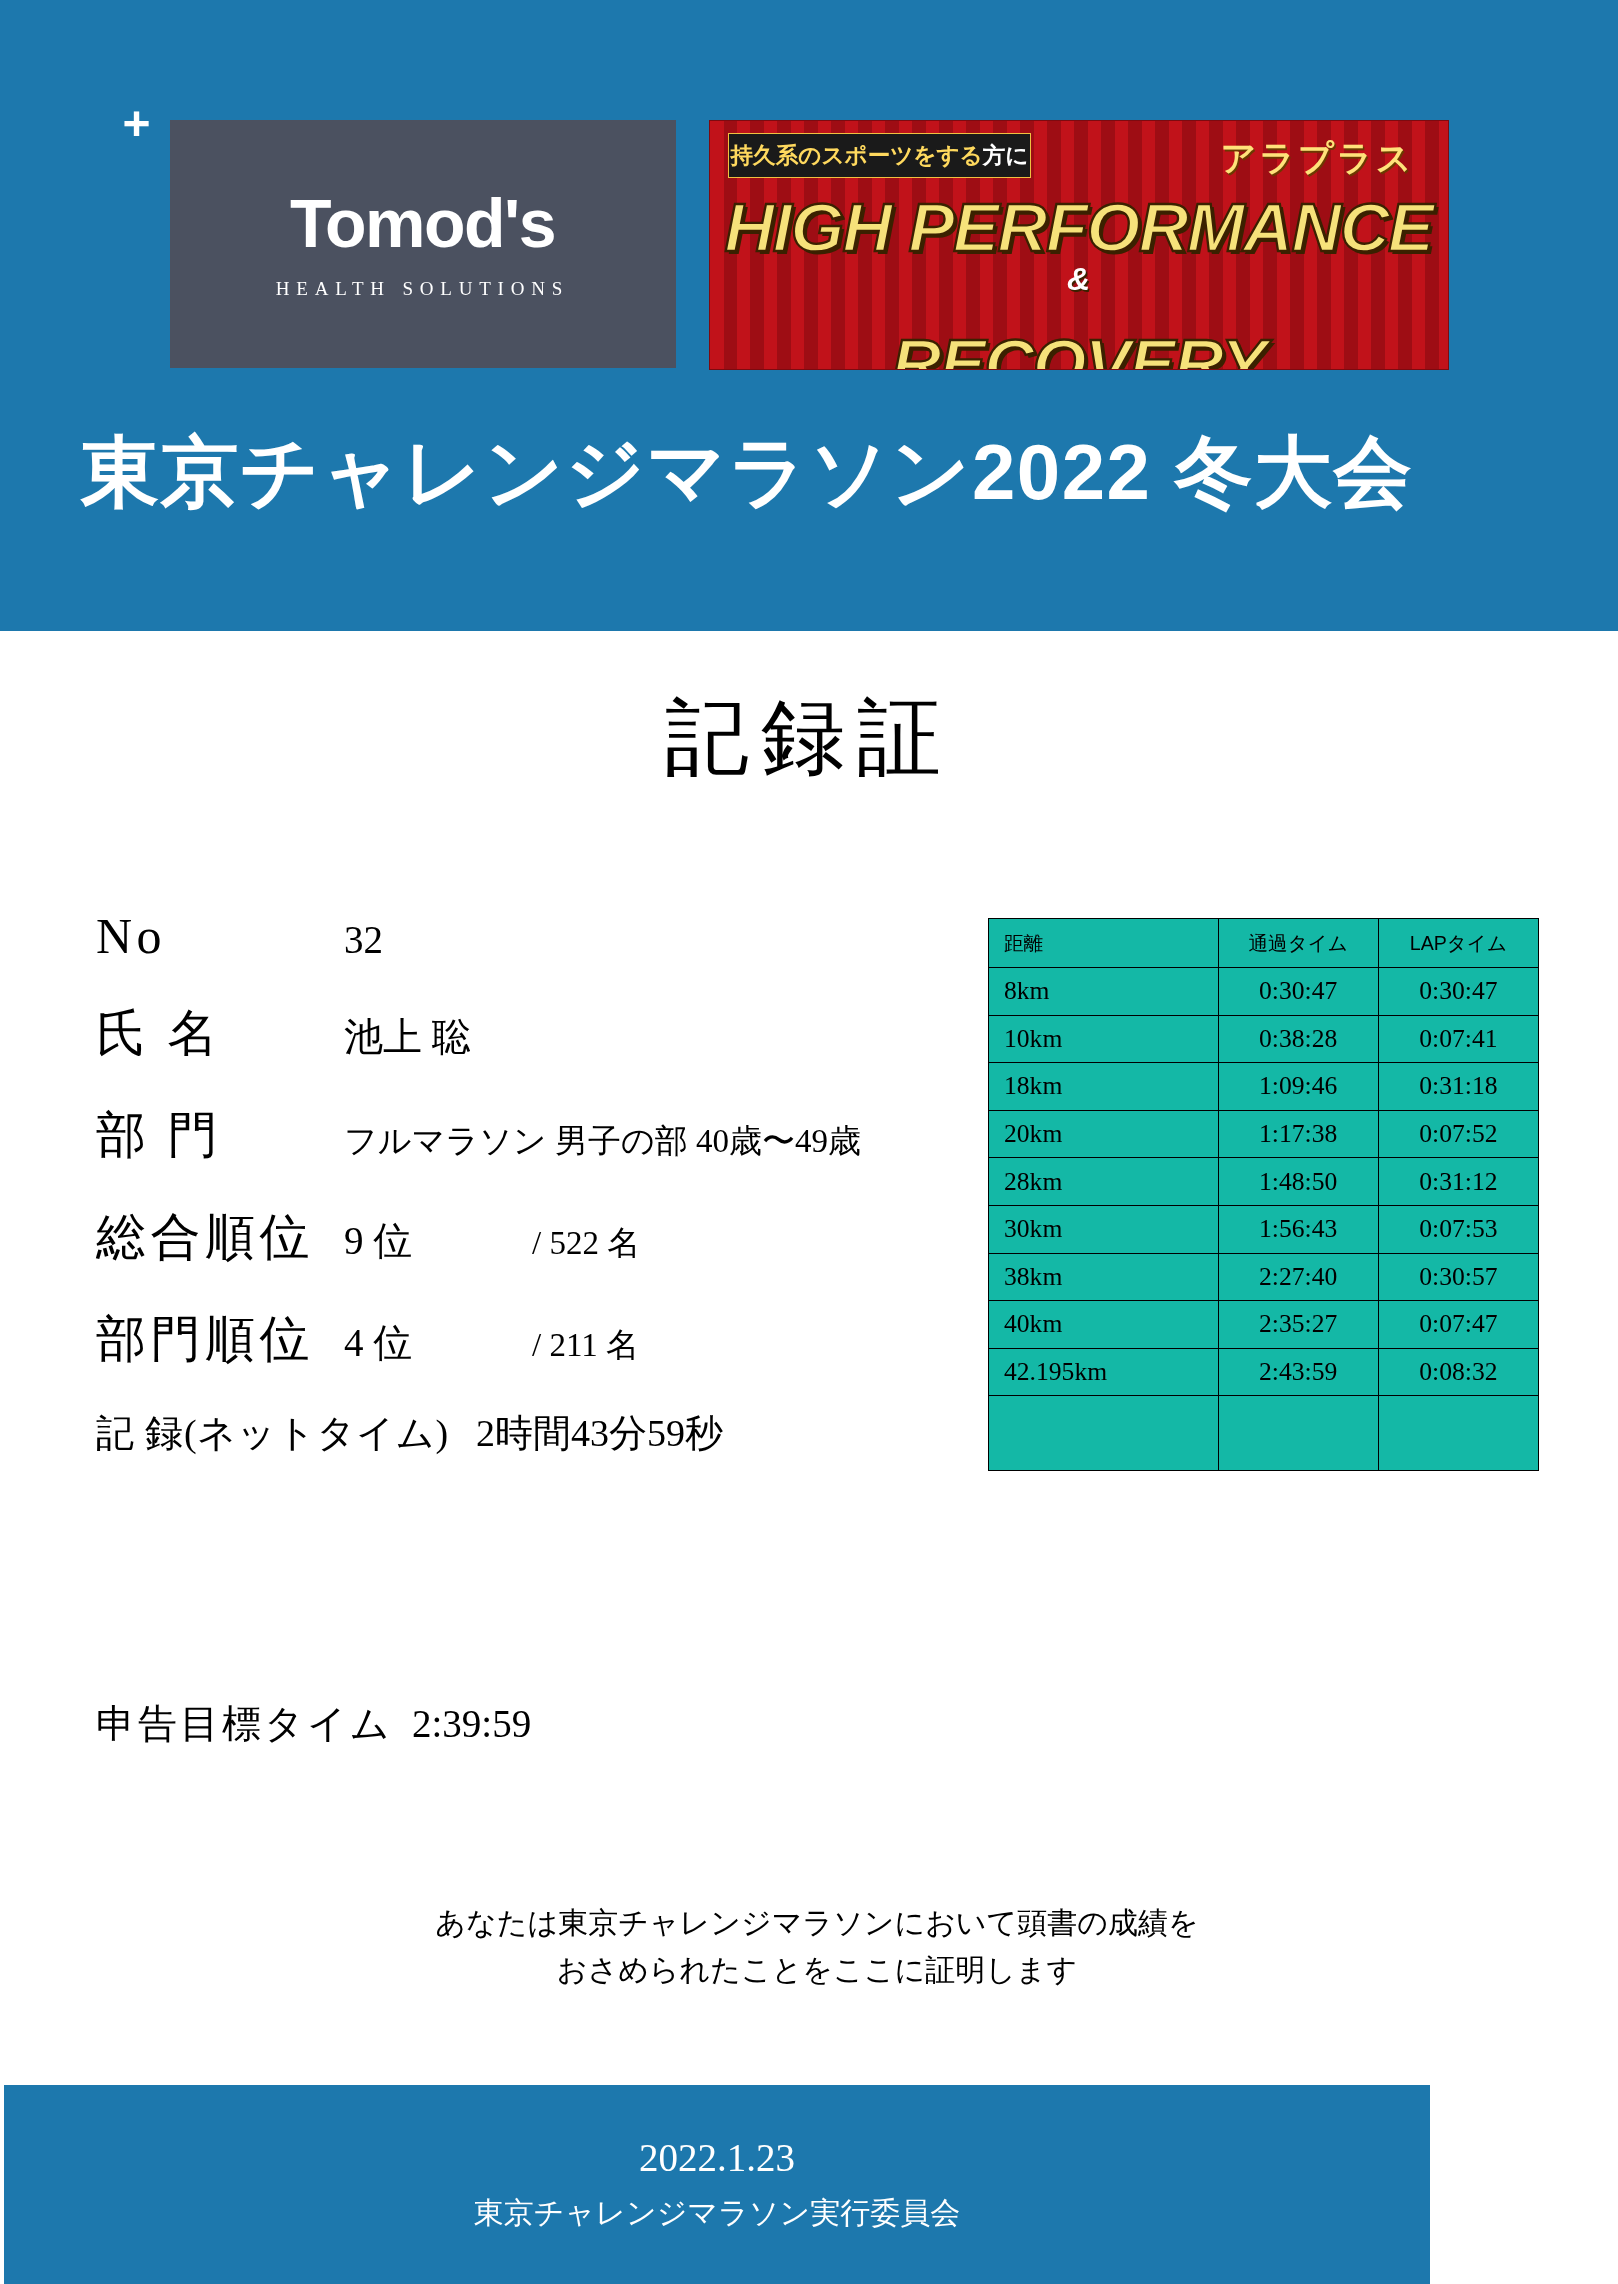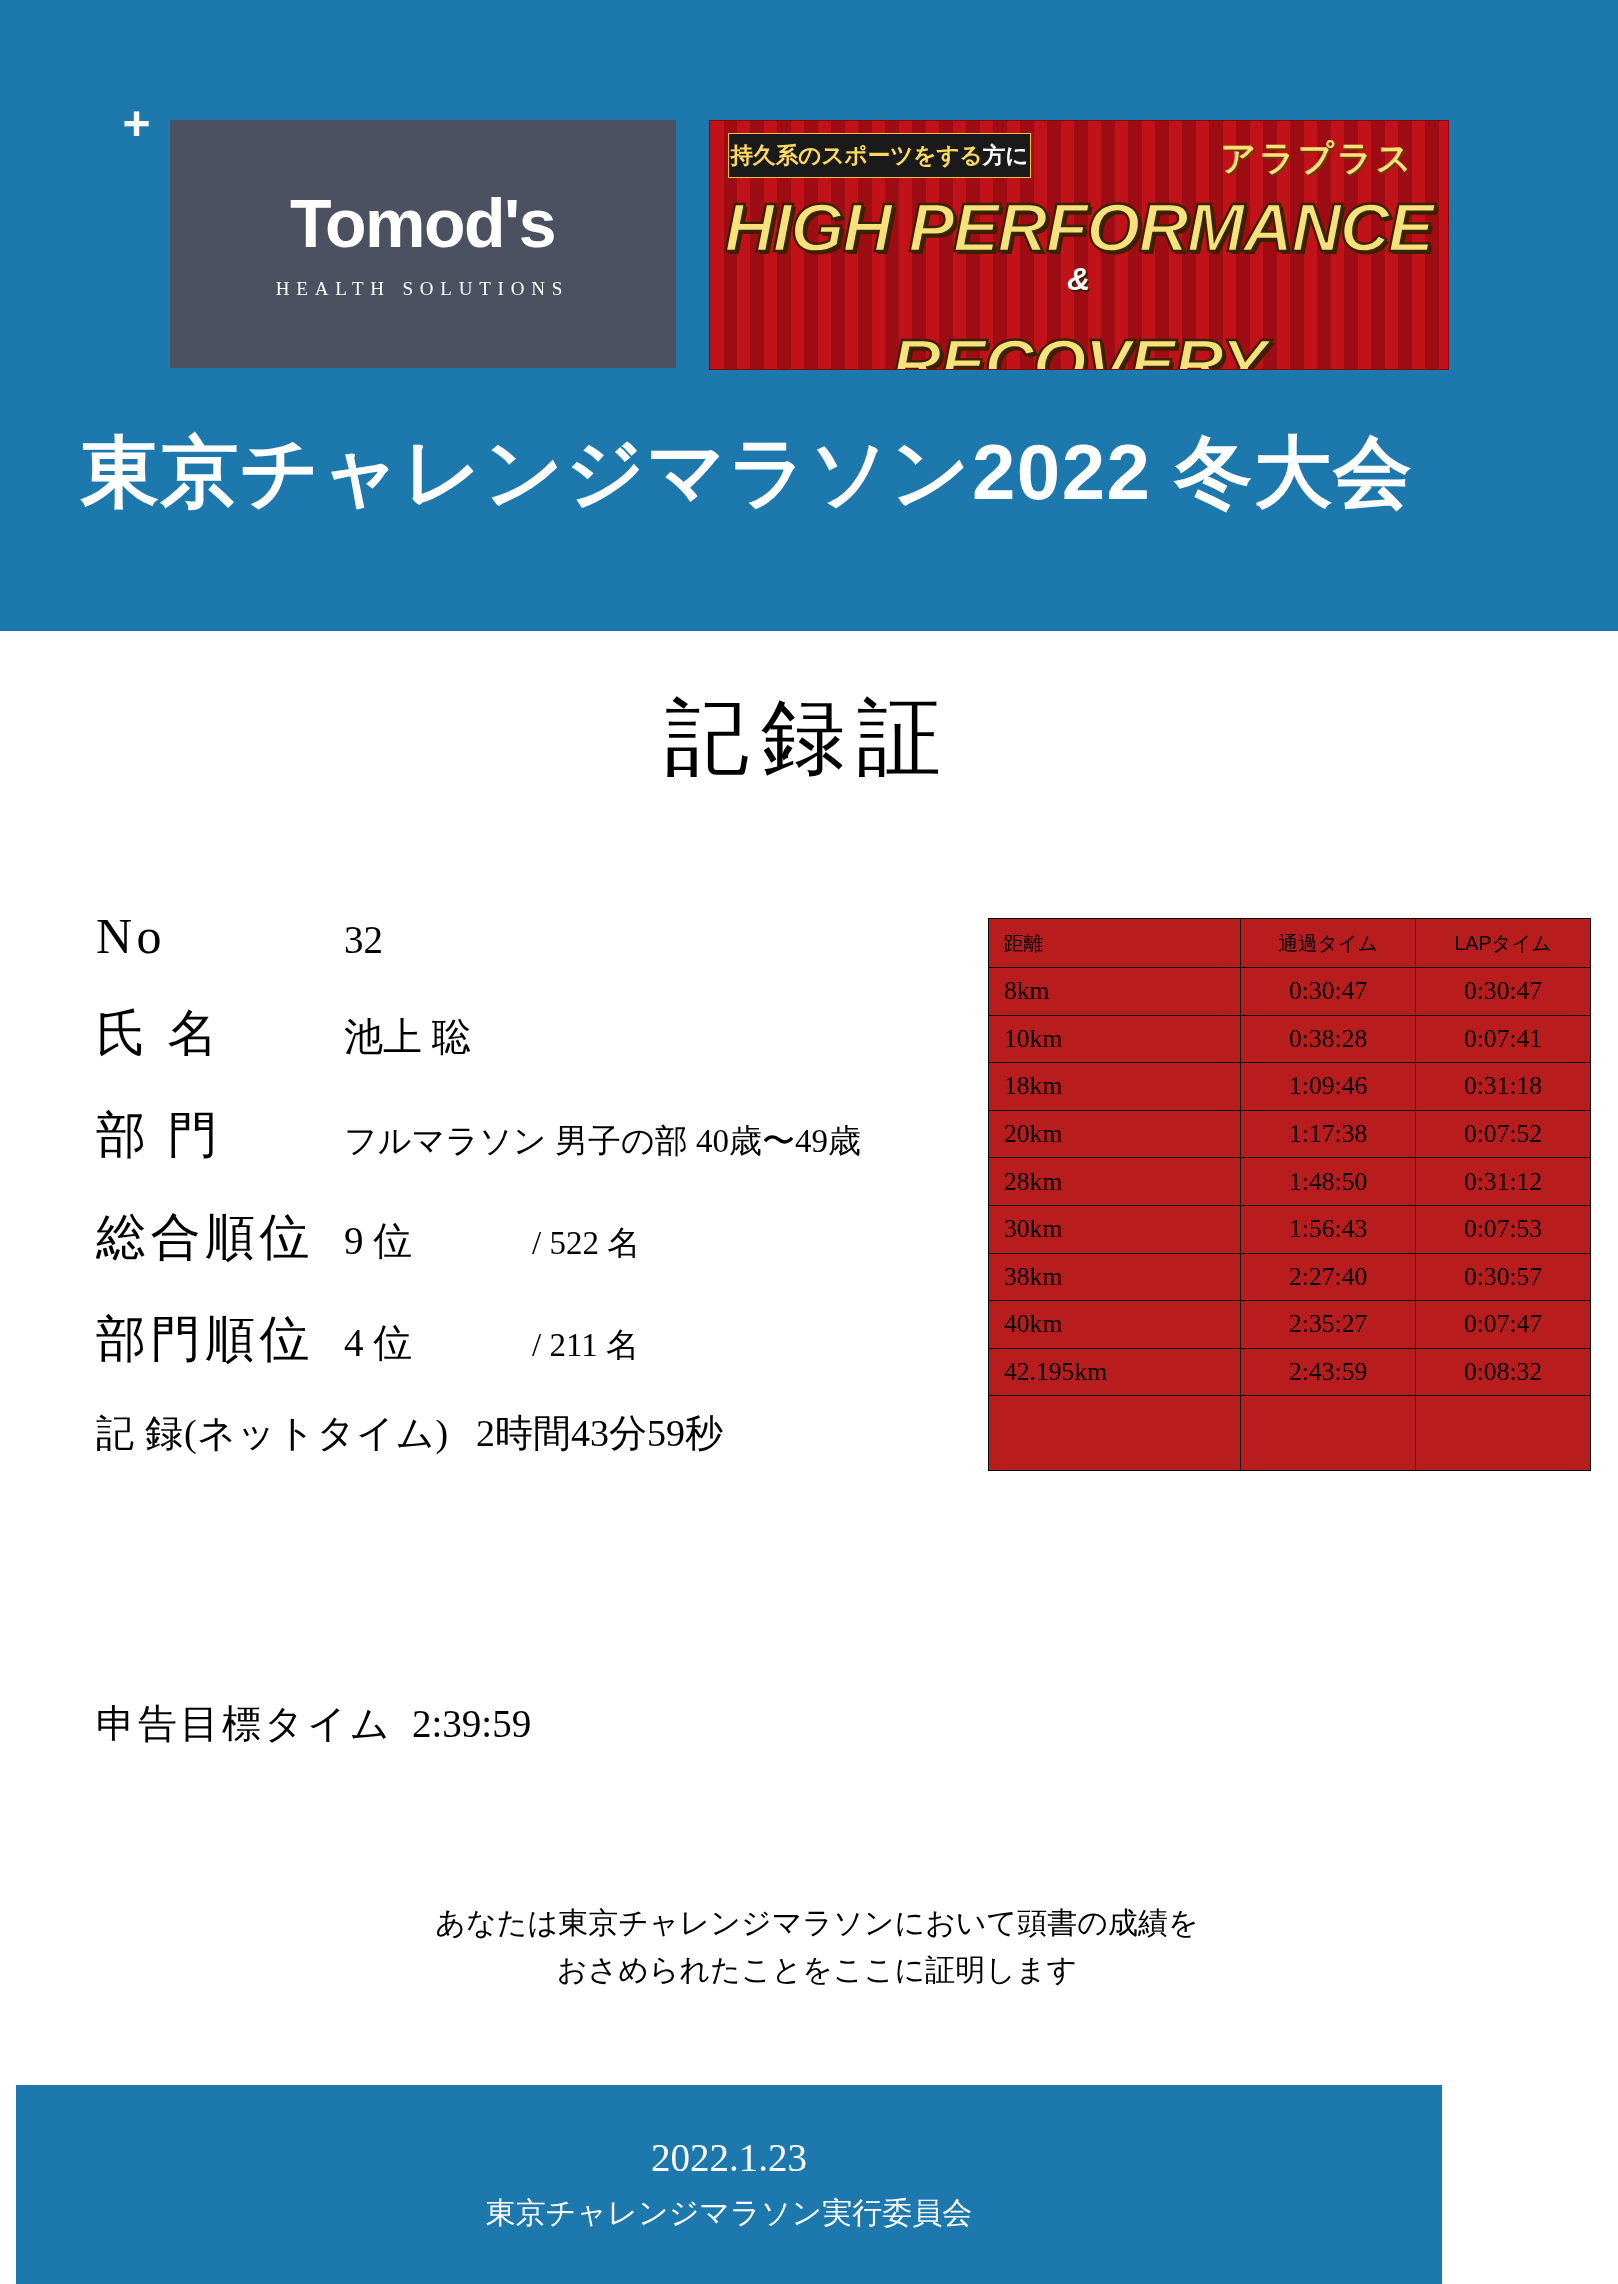--- a/index.html
+++ b/index.html
@@ -250,23 +250,23 @@
   }
   .goal-value {
     font-size: 39px;
   }
 
   
   .splits {
     position: absolute;
     left: 988px;
     top: 918px;
-    width: 603px;
+    width: 551px;
     border-collapse: collapse;
-    background: #b91c1c;
+    background: #14b8a6;
   }
   .splits th, .splits td {
     border: 1.5px solid #000000;
     font-family: "Liberation Serif", serif;
     color: #000000;
   }
   .splits th {
     font-size: 19.6px;
     font-weight: normal;
     padding: 10.5px 7.5px;
@@ -296,21 +296,21 @@
     color: #000000;
   }
   .statement div {
     font-size: 30px;
     line-height: 1.55;
   }
 
   
   .footer-band {
     position: absolute;
-    left: 16px;
+    left: 4px;
     bottom: 0;
     width: 1426px;
     height: 199px;
     background: #1d78ad;
     color: #ffffff;
     display: flex;
     flex-direction: column;
     align-items: center;
     justify-content: center;
   }

